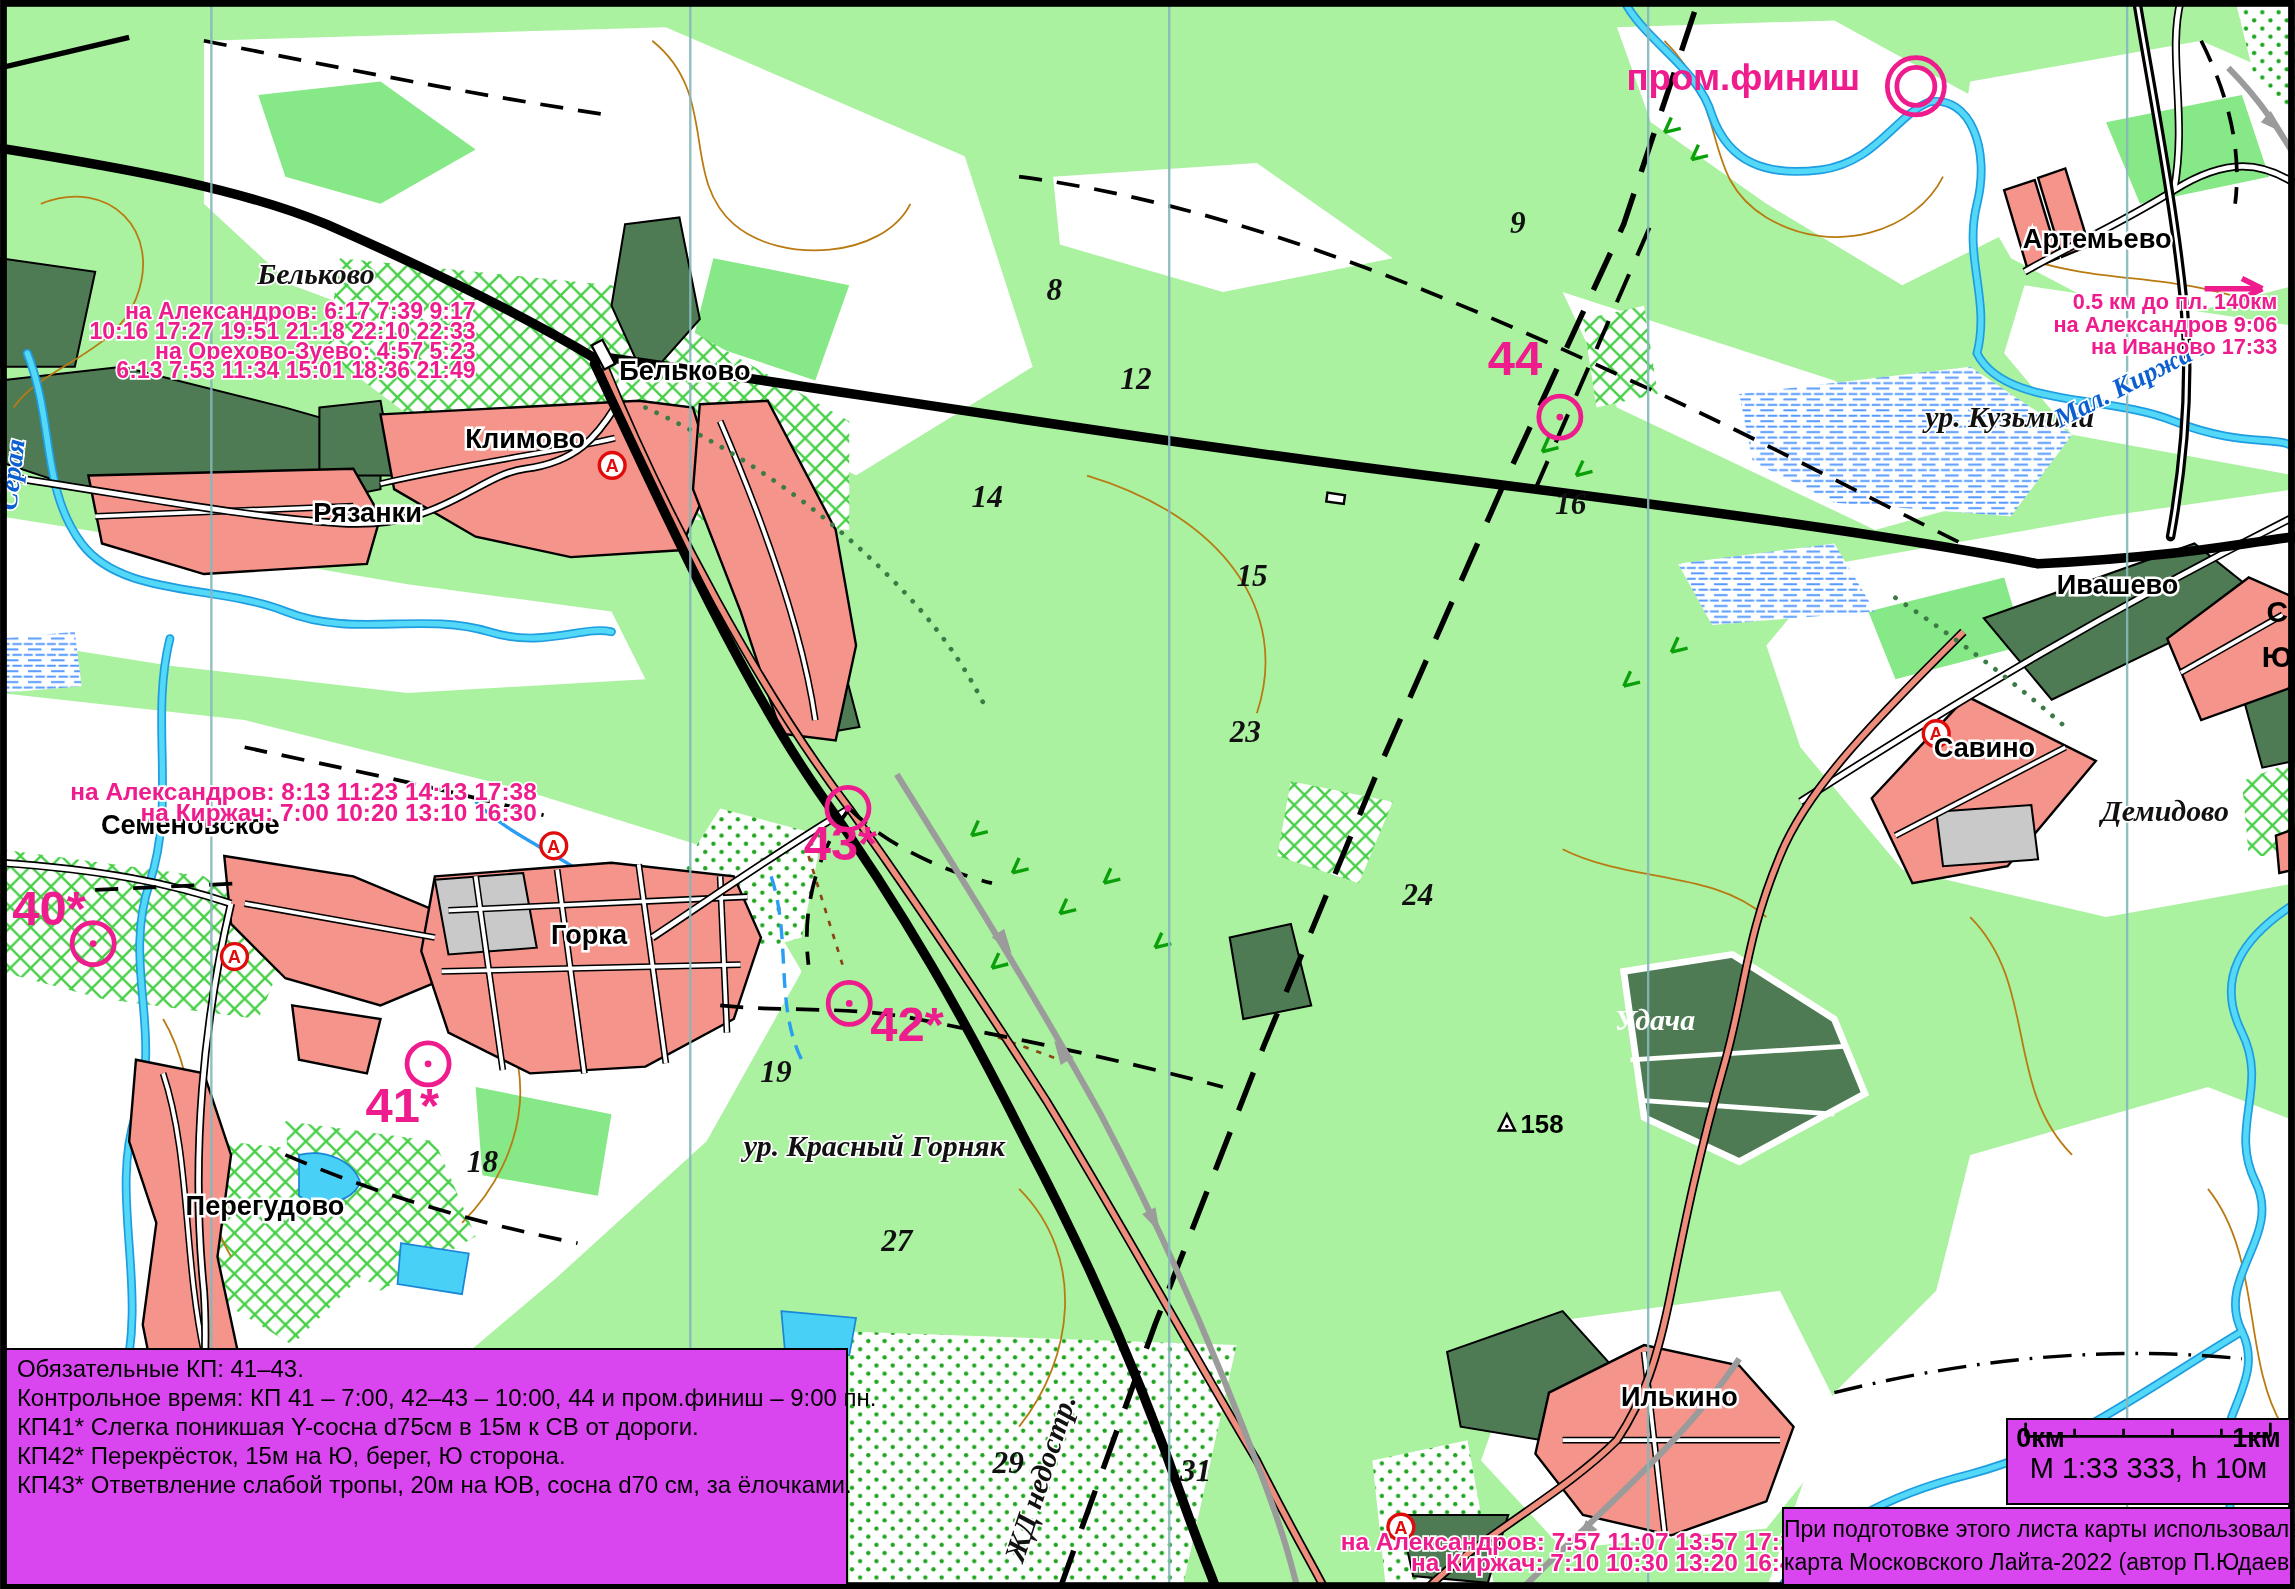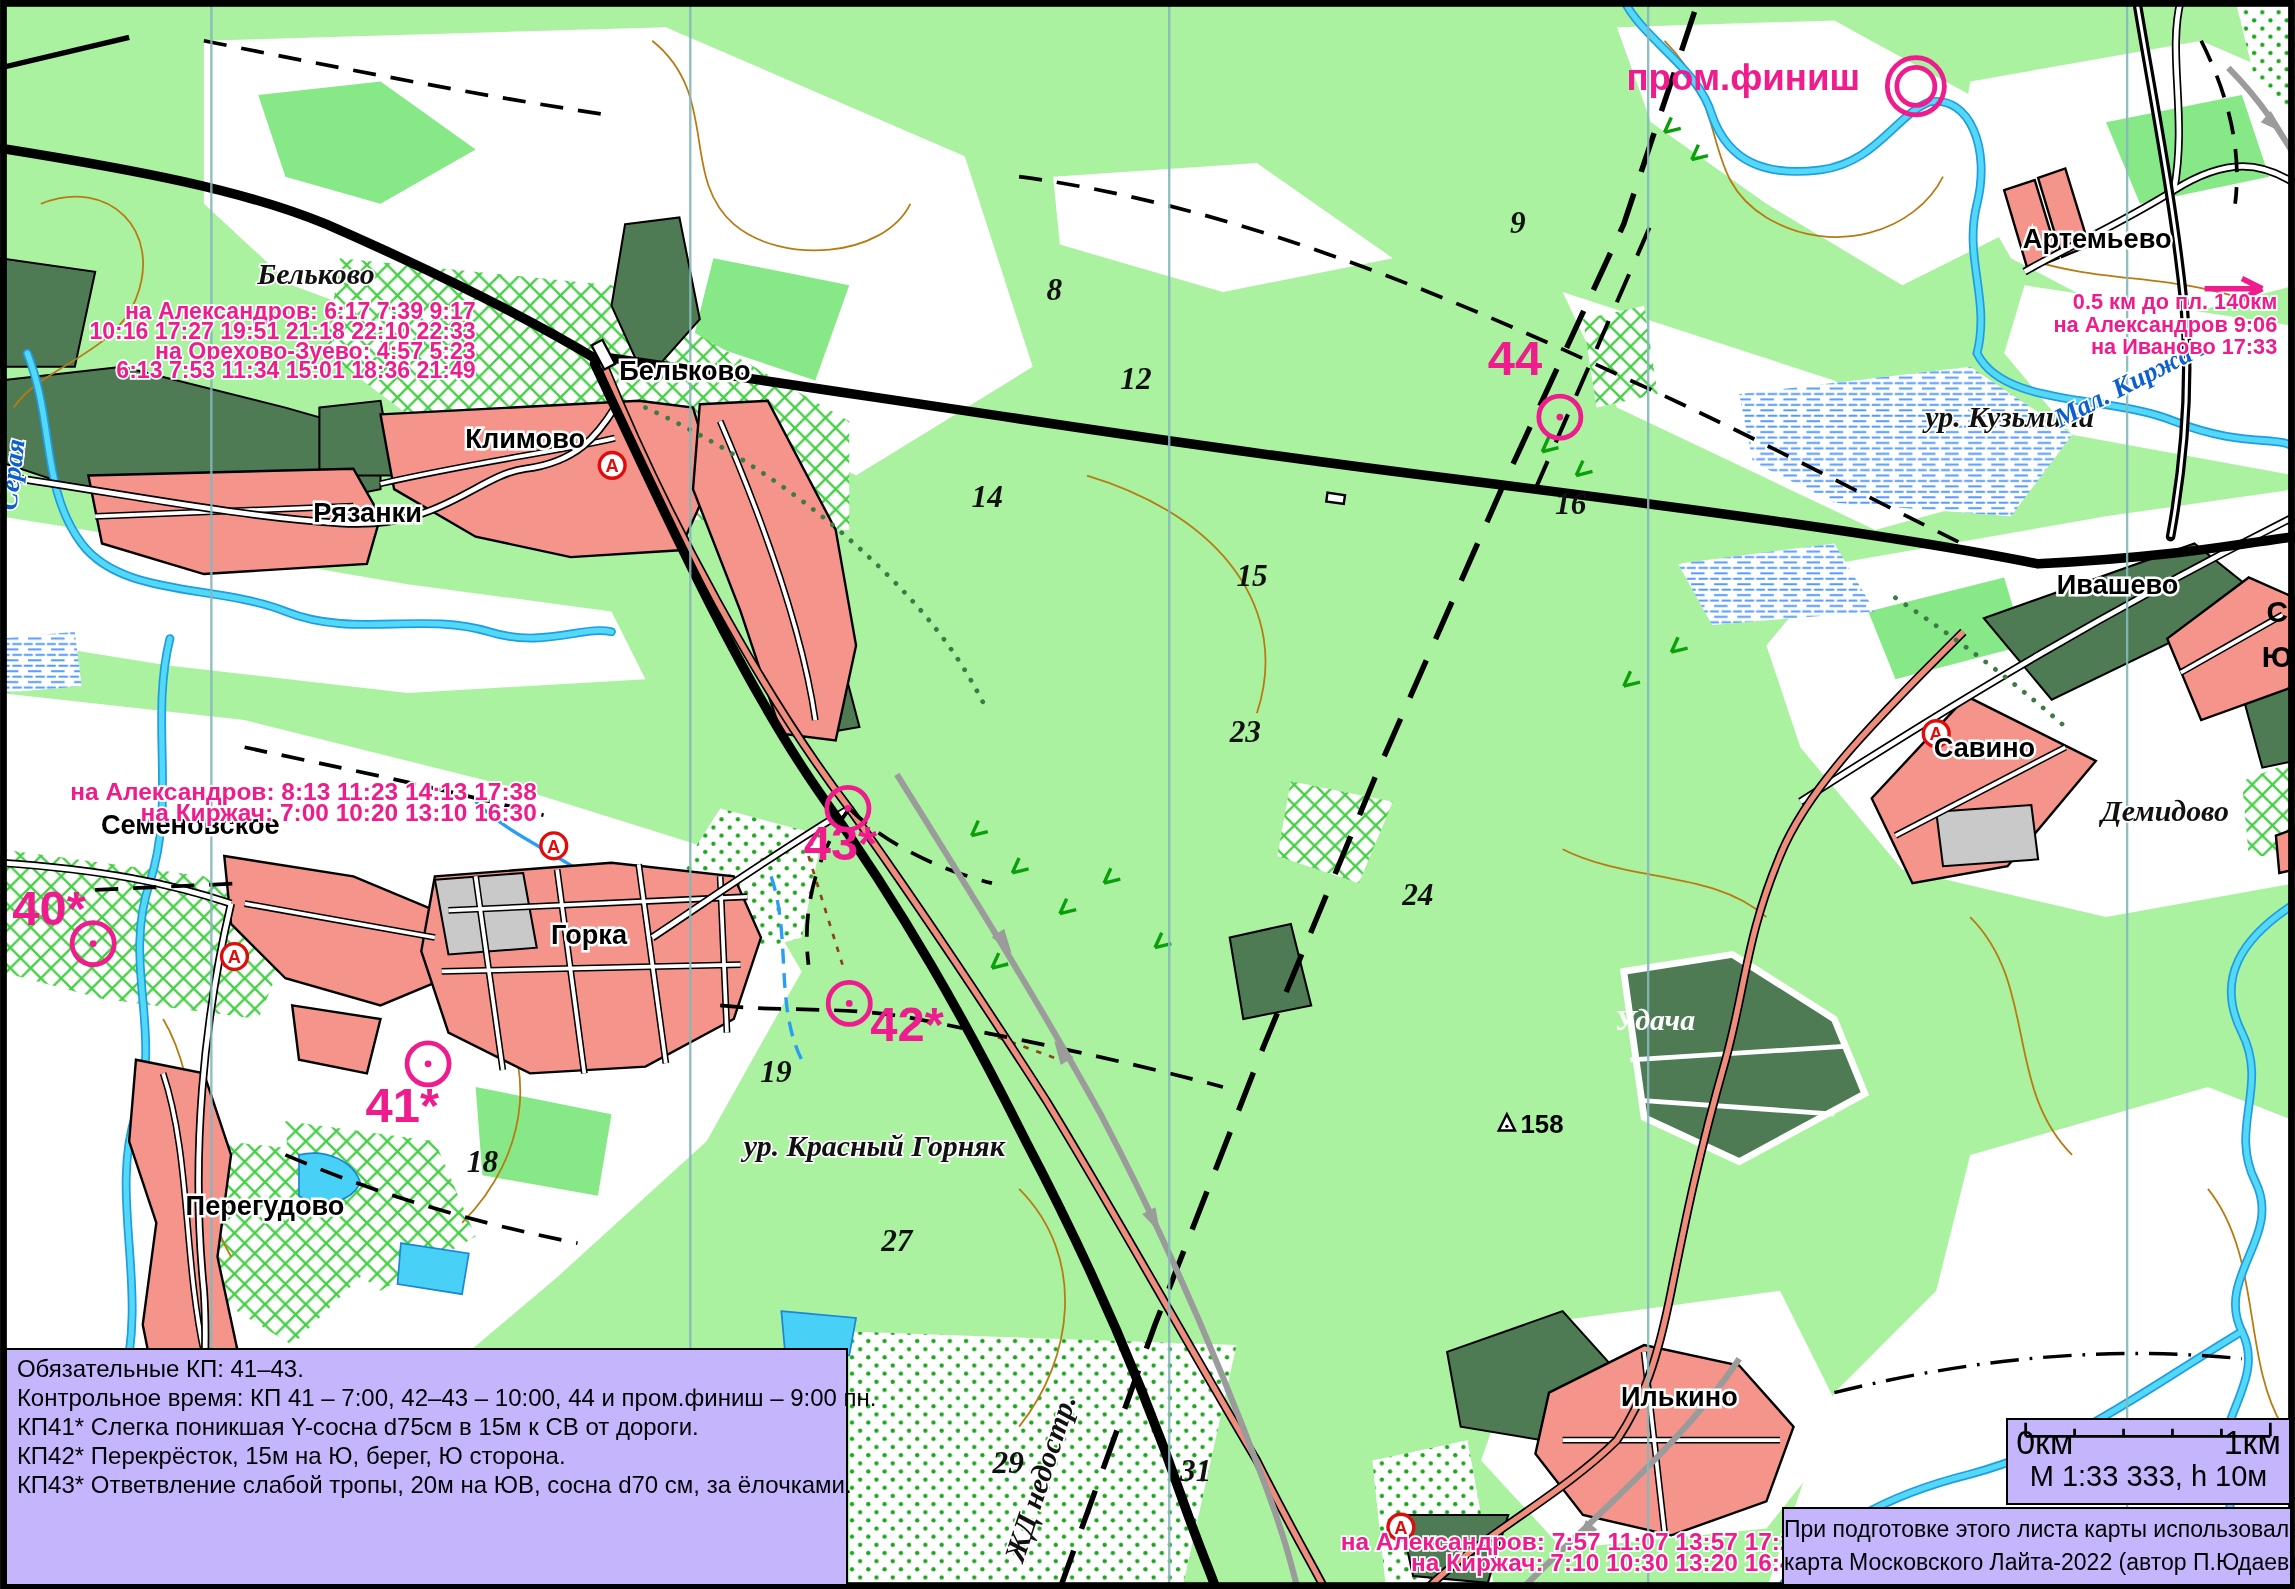--- a/index.html
+++ b/index.html
@@ -11,26 +11,26 @@
   .lbl-loc{font:italic 700 44px "Liberation Serif",serif;fill:#111;stroke:#fff;stroke-width:5px;paint-order:stroke;}
   .lbl-number{font:italic 700 46px "Liberation Serif",serif;fill:#111;}
   .lbl-river{font:italic 700 40px "Liberation Serif",serif;fill:#0b5fd0;stroke:#fff;stroke-width:5px;paint-order:stroke;}
   .lbl-cp{font:700 72px "Liberation Sans",sans-serif;fill:#ee1c8d;}
   .lbl-promfinish{font:700 54px "Liberation Sans",sans-serif;fill:#ee1c8d;}
   .lbl-tt{font-family:"Liberation Sans",sans-serif;font-weight:700;fill:#ee1c8d;stroke:#fff;stroke-width:5px;paint-order:stroke;}
   .lbl-ns{font:700 44px "Liberation Sans",sans-serif;fill:#000;}
   .lbl-spot{font:700 38px "Liberation Sans",sans-serif;fill:#000;}
   .busA{font:700 27px "Liberation Sans",sans-serif;fill:#e00b0b;}
   
-  .panel{position:absolute;background:#c4b5fd;border:2.7px solid #000;box-sizing:border-box;}
+  .panel{position:absolute;background:#d946ef;border:2.7px solid #000;box-sizing:border-box;}
   #legend-box{left:5.4px;top:1348px;width:843px;height:238px;padding:4.1px 9.5px;}
   .legend-line{font-size:24px;line-height:29px;color:#000;white-space:nowrap;}
   .legend-line.bold{font-weight:400;}
   #scale-box{left:2006px;top:1418px;width:285px;height:87px;padding:2.7px 0 0 0;text-align:center;}
-  .scale-ends{display:flex;justify-content:space-between;padding:0 8.2px;font-weight:400;font-size:34px;gap:16px;}
+  .scale-ends{display:flex;justify-content:space-between;padding:0 8.2px;font-weight:700;font-size:27px;gap:16px;}
   .scale-text{font-weight:400;font-size:29px;margin-top:-1.4px;}
   #attribution-box{left:1782px;top:1507px;width:510px;height:79px;text-align:center;padding-top:4.1px;}
   .attr-line{font-size:23px;line-height:33px;color:#000;white-space:nowrap;}
 </style>
 </head>
 <body>
 
 <div class="stage">
 <svg id="map-svg" width="2295" height="1589" viewBox="0 0 3378 2339">
   <defs>

